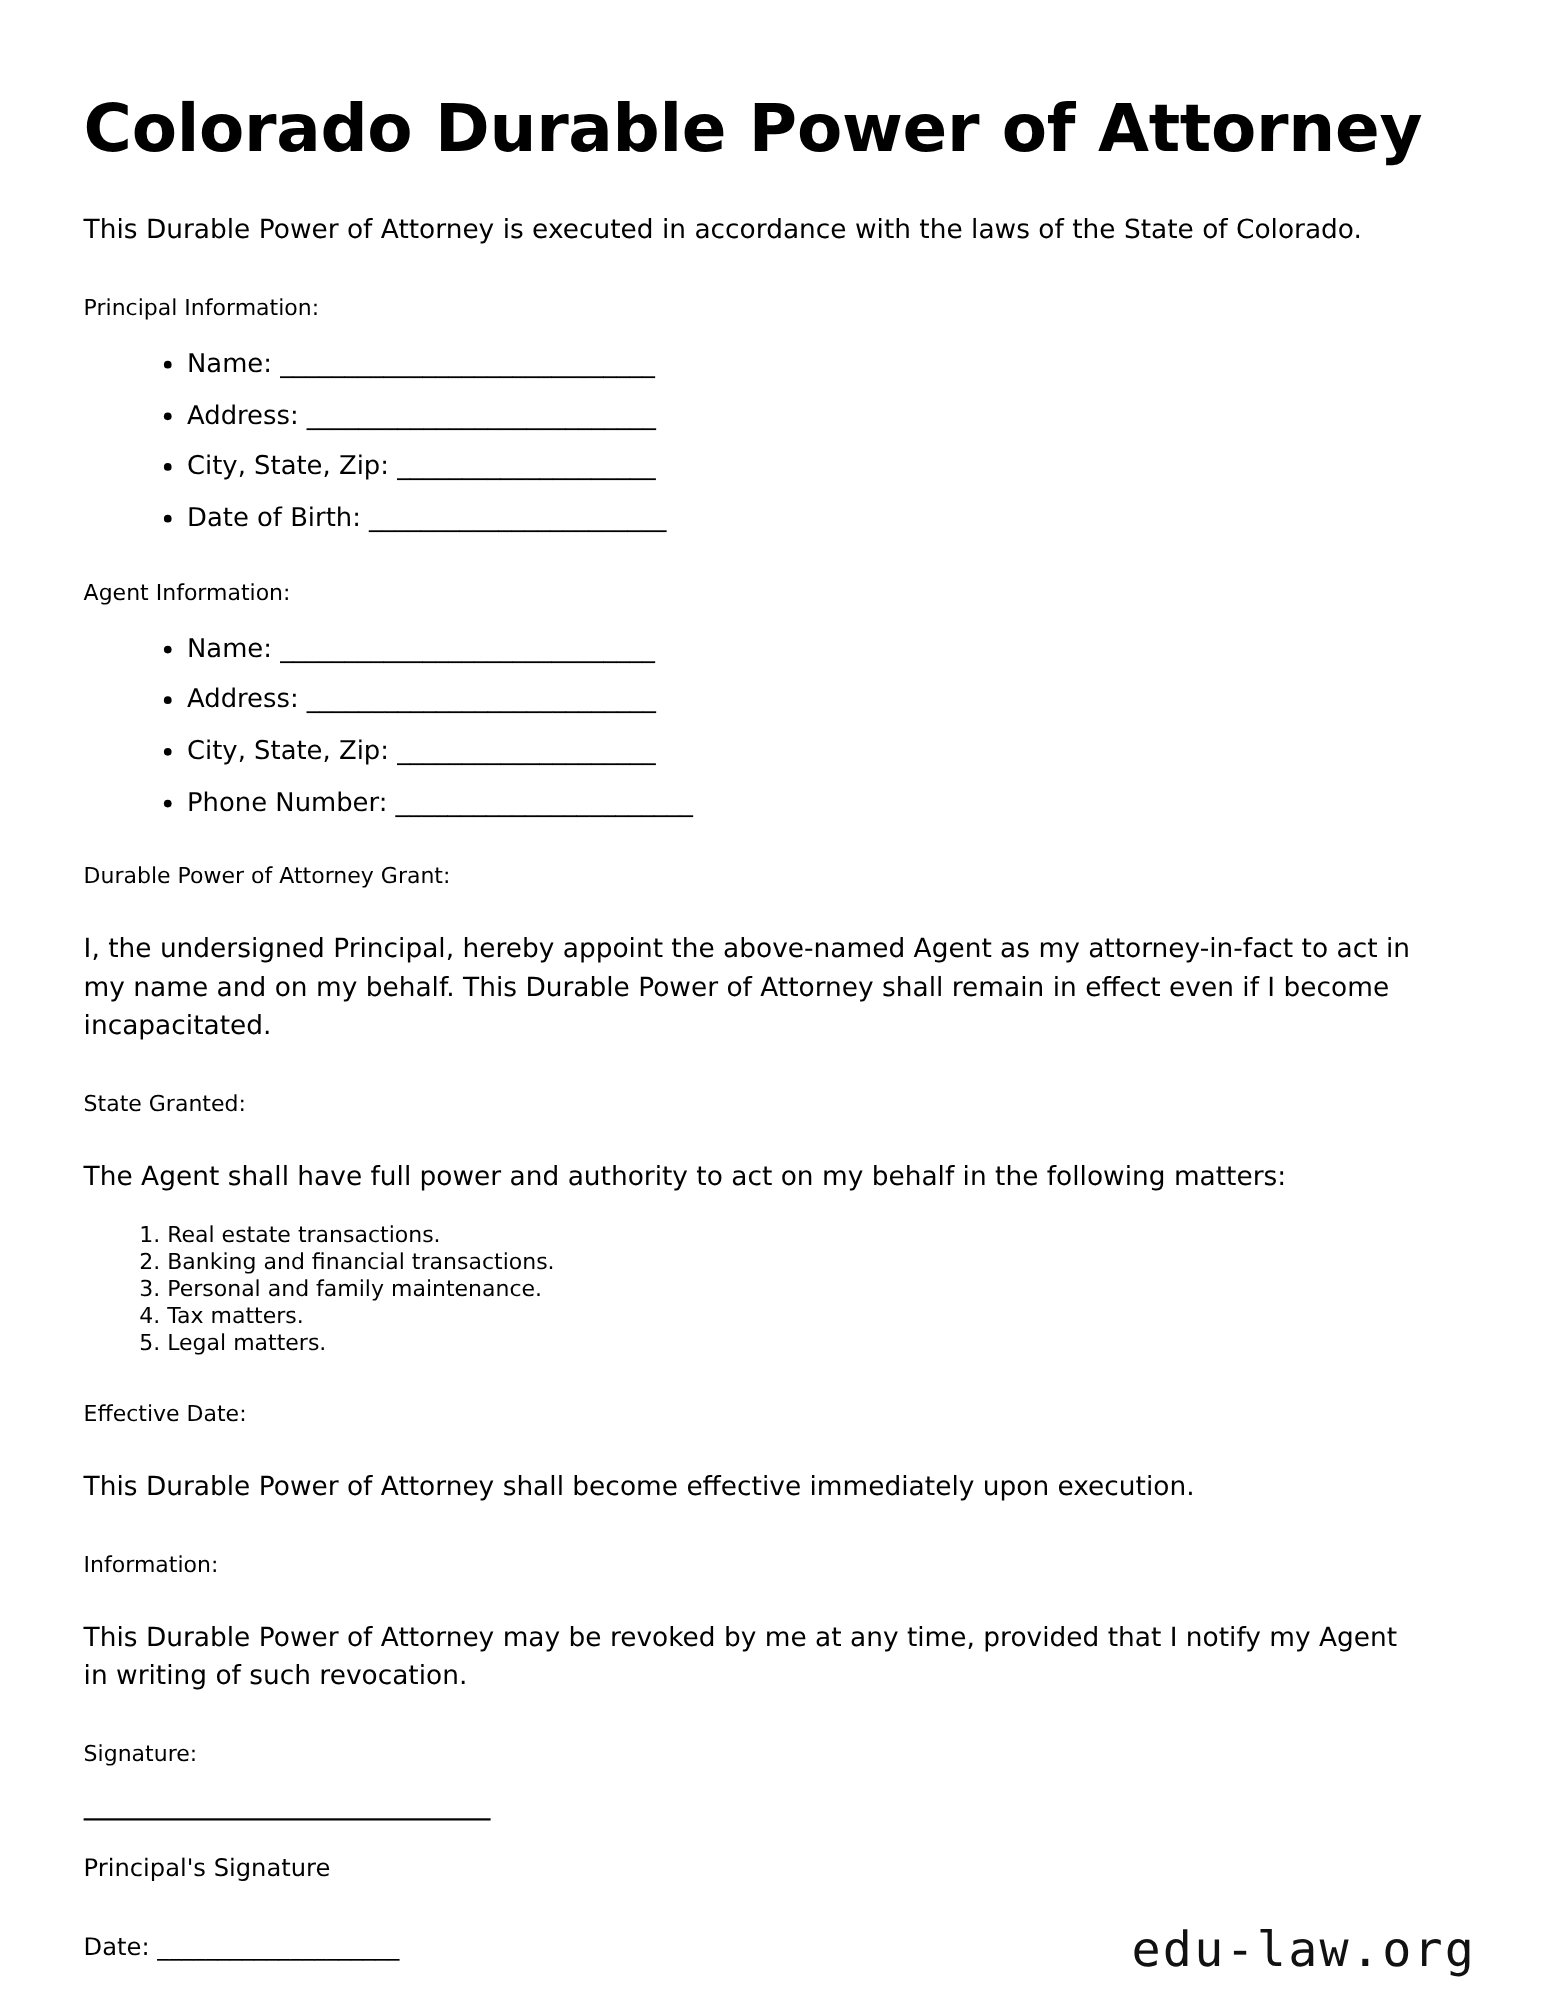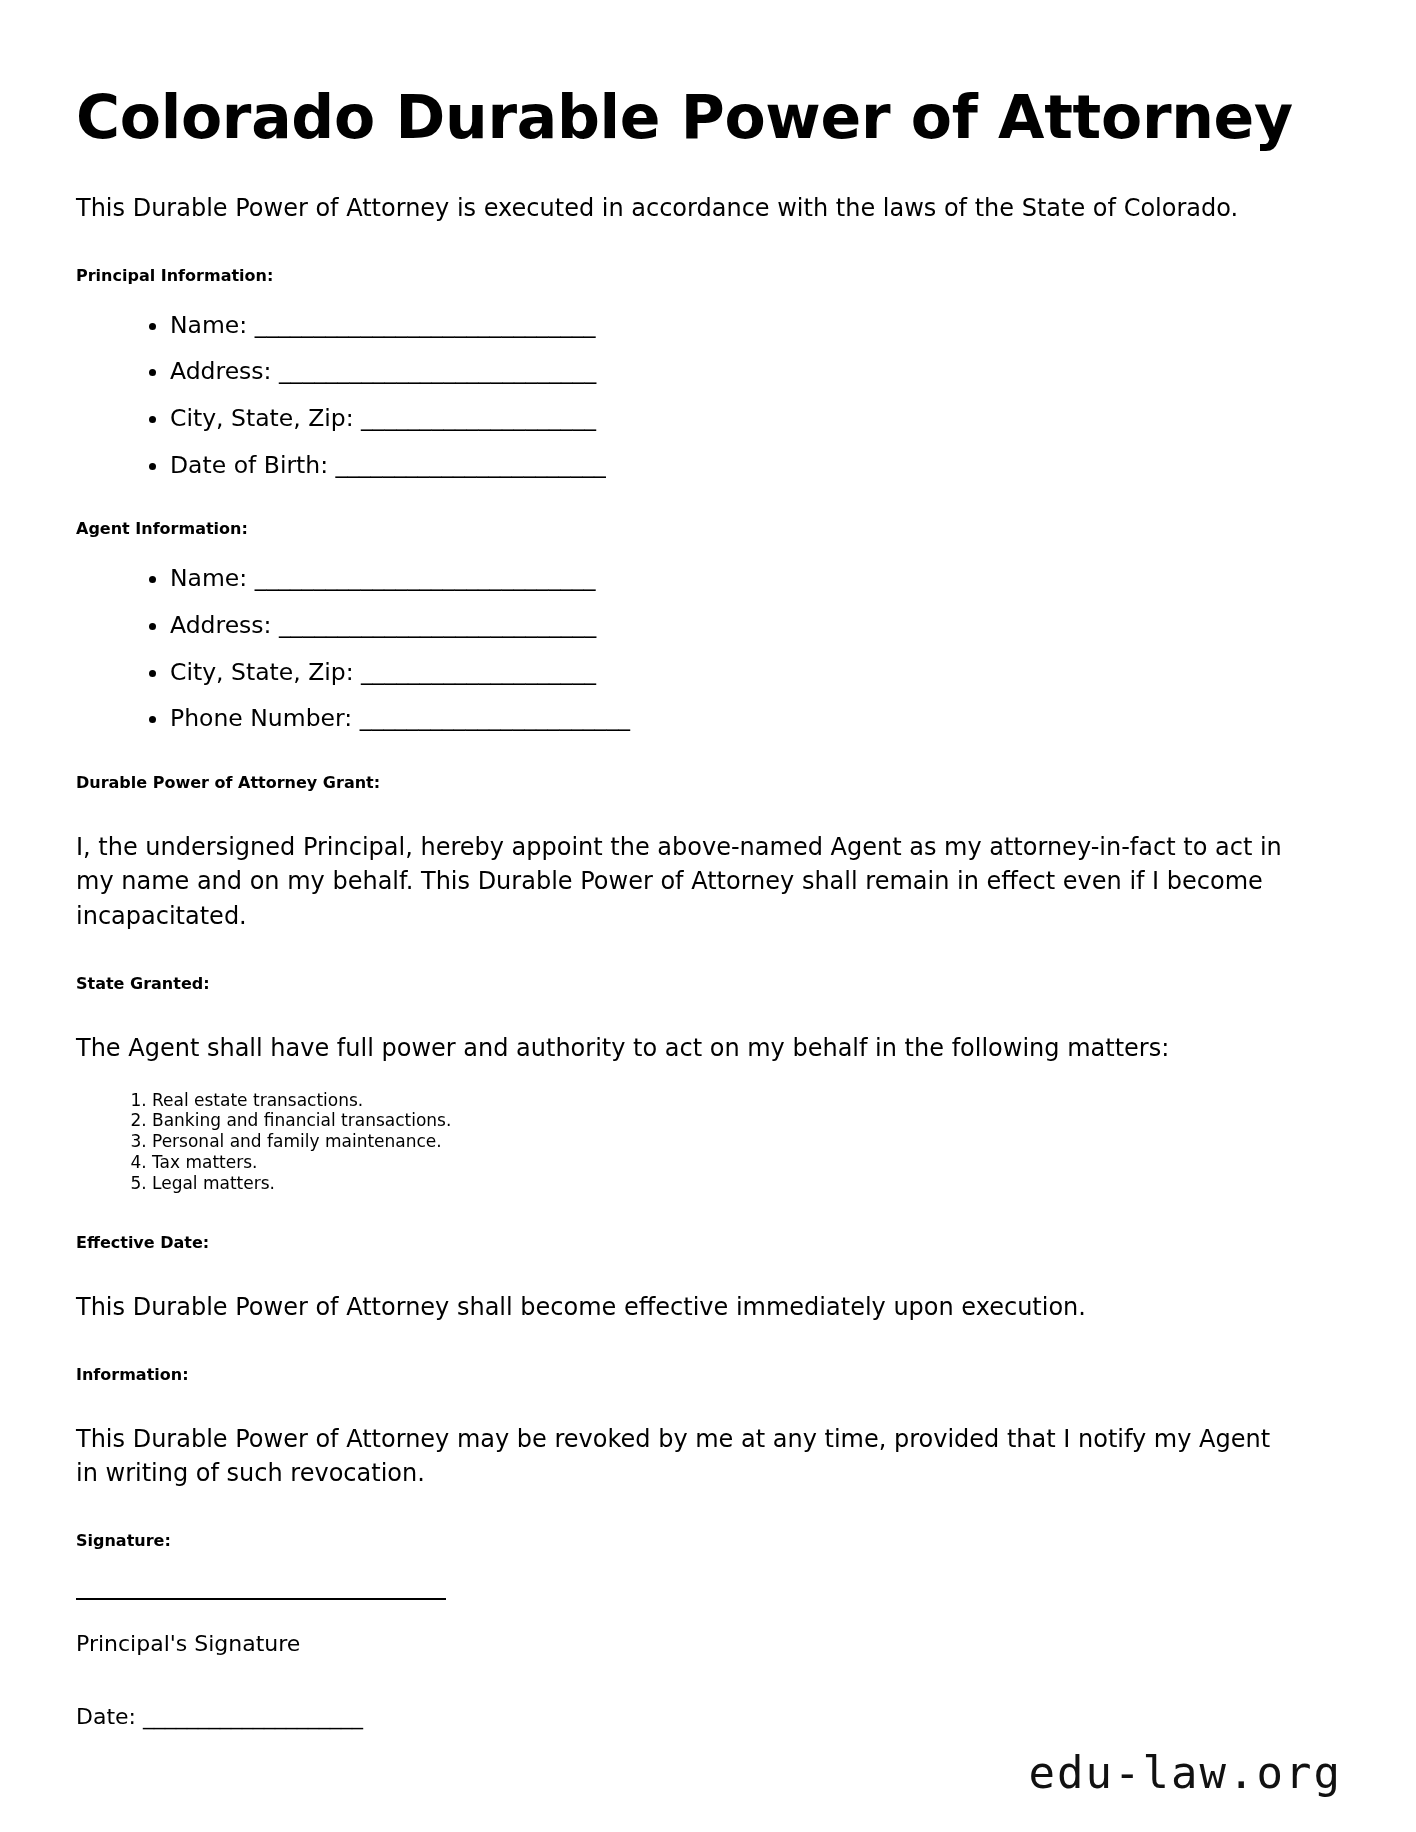--- a/index.html
+++ b/index.html
@@ -37,22 +37,22 @@
     line-height: 1.45;
     margin: 40px 0 0 0;
     max-width: 1210px;
   }
 
   p.para.tight {
     margin-top: 36px;
   }
 
   h2.section-heading {
-    font-size: 16px;
-    font-weight: bold;
+    font-size: 20px;
+    font-weight: normal;
     line-height: 1.3;
     margin: 40px 0 0 0;
   }
 
   ul.field-list {
     list-style-type: disc;
     margin: 24px 0 0 0;
     padding-left: 76px;
   }
 
@@ -64,21 +64,21 @@
     white-space: nowrap;
   }
 
   ol.powers-list {
     list-style-type: decimal;
     margin: 24px 0 0 0;
     padding-left: 76px;
   }
 
   ol.powers-list li {
-    font-size: 17px;
+    font-size: 20px;
     line-height: 1.22;
     margin: 0;
     padding: 0;
   }
 
   .sig-rule {
     margin: 46px 0 0 0;
     width: 370px;
     height: 0;
     border-bottom: 2.5px solid #000000;

